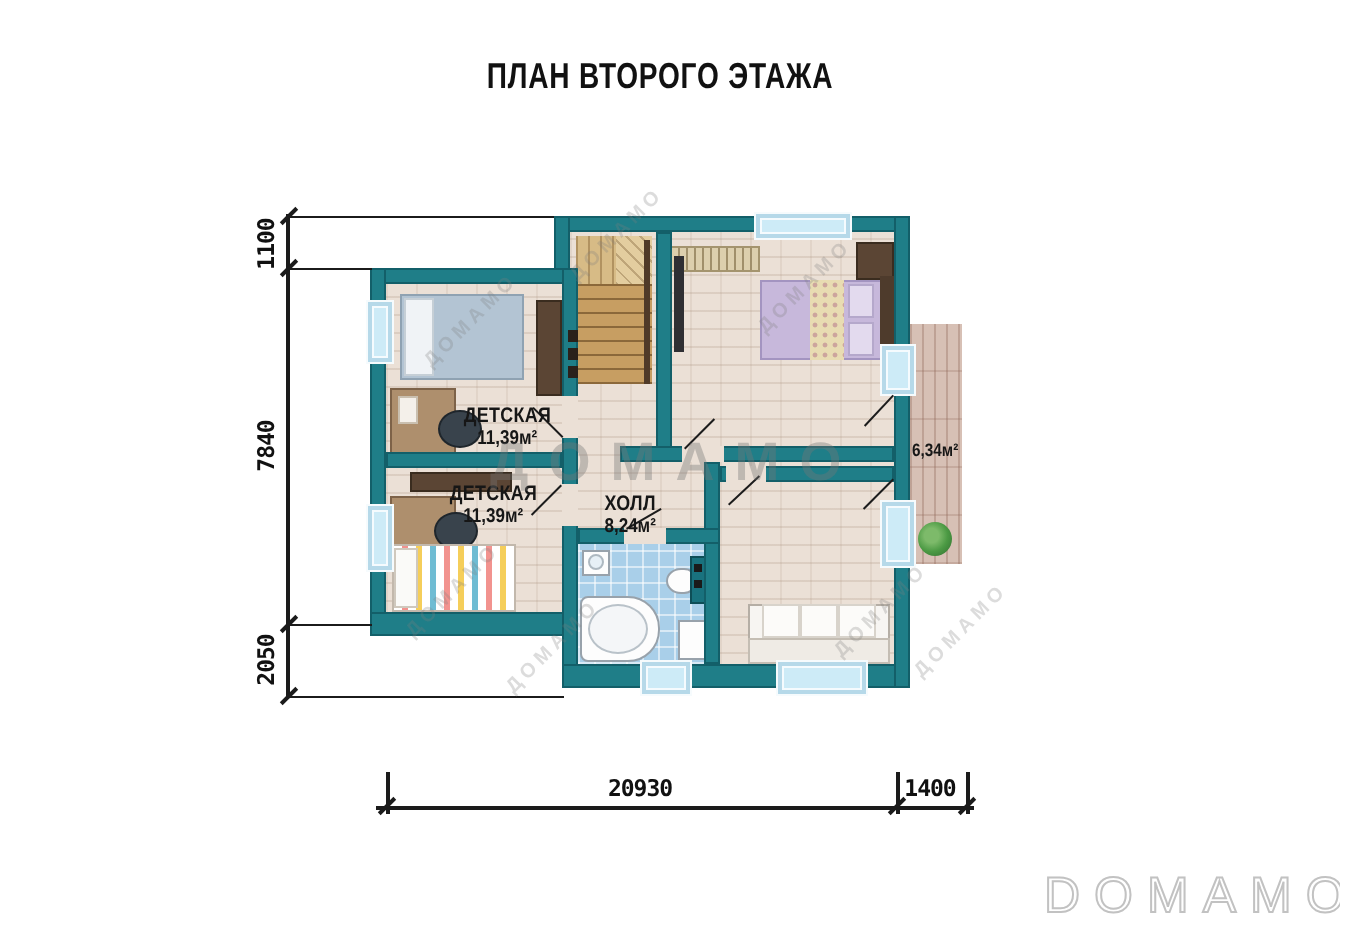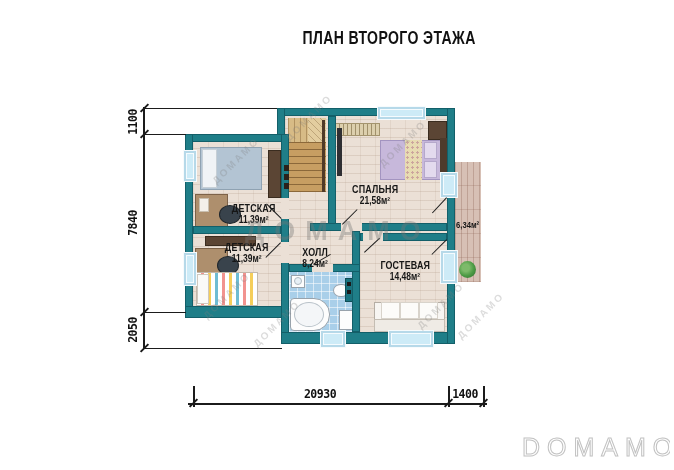--- a/index.html
+++ b/index.html
@@ -30,21 +30,21 @@
      repeating-linear-gradient(45deg, rgba(120,90,50,.35) 0 1px, transparent 1px 5px);background-color:#E3CD9F}
   .room-label{position:absolute;z-index:30;display:flex;flex-direction:column;align-items:center;
        color:#161616;line-height:1.18;white-space:nowrap;text-align:center}
   .rname{font-weight:bold;font-size:10.5px;display:inline-block;transform:scaleX(.85);letter-spacing:.2px}
   .rarea{font-weight:bold;font-size:10px;display:inline-block;transform:scaleX(.85)}
   .dim{position:absolute;z-index:20;font-family:"DejaVu Sans Mono","Liberation Mono",monospace;
        font-weight:bold;font-size:11.5px;color:#111;text-align:center;letter-spacing:-.5px;white-space:nowrap}
   .dim-rot{transform:rotate(-90deg)}
   .dline{position:absolute;z-index:19;background:#1b1b1b}
   .tick{position:absolute;z-index:21;width:11px;height:2px;background:#1b1b1b;transform:rotate(-45deg)}
-  .title-wrap{position:absolute;left:160px;top:28px;width:340px;text-align:right;z-index:50}
+  .title-wrap{position:absolute;left:160px;top:28px;width:340px;text-align:center;z-index:50}
   .title{display:inline-block;font-weight:bold;font-size:18px;letter-spacing:.5px;
        transform:scaleX(.78);color:#111;white-space:nowrap}
   .wm-center{position:absolute;z-index:40;font-weight:bold;font-size:27px;letter-spacing:10px;
        color:rgba(118,118,118,.38);white-space:nowrap}
   .wm-diag{position:absolute;z-index:40;font-weight:bold;font-size:10px;letter-spacing:2.5px;
        color:rgba(125,125,125,.27);transform:rotate(-45deg);white-space:nowrap}
   .chair{border-radius:50%;background:#39434C;border:1px solid #1F262C}
   .desk{background:#AE8F6D;border:1px solid #7D6248}
   .ward{background:#5B4534;border:1px solid #3A2C1F}
   .white-fixture{background:#FDFDFD;border:1px solid #98A2AB}
@@ -147,35 +147,27 @@
   <div class="win" style="left:377px;top:106px;width:47px;height:12px"></div>
   <div class="win" style="left:440px;top:172px;width:16px;height:24px"></div>
   <div class="win" style="left:440px;top:250px;width:16px;height:32px"></div>
   <div class="win" style="left:320px;top:330px;width:24px;height:16px"></div>
   <div class="win" style="left:388px;top:330px;width:44px;height:16px"></div>
 
   <div class="room-label" style="left:214px;top:202px;width:80px">
     <span class="rname">ДЕТСКАЯ</span>
     <span class="rarea">11,39м²</span>
   </div>
-  <div class="room-label" style="left:335px;top:183px;width:80px">
-    <span class="rname">СПАЛЬНЯ</span>
-    <span class="rarea">21,58м²</span>
-  </div>
   <div class="room-label" style="left:207px;top:241px;width:80px">
     <span class="rname">ДЕТСКАЯ</span>
     <span class="rarea">11,39м²</span>
   </div>
   <div class="room-label" style="left:275px;top:246px;width:80px">
     <span class="rname">ХОЛЛ</span>
     <span class="rarea">8,24м²</span>
-  </div>
-  <div class="room-label" style="left:365px;top:259px;width:80px">
-    <span class="rname">ГОСТЕВАЯ</span>
-    <span class="rarea">14,48м²</span>
   </div>
   <div class="room-label" style="left:448px;top:220px;width:40px">
     <span class="rarea" style="font-size:9px">6,34м²</span>
   </div>
 
   <div class="wm-center" style="left:245px;top:216px">ДОМАМО</div>
   <span class="wm-diag" style="left:205px;top:155px">ДОМАМО</span>
   <span class="wm-diag" style="left:278px;top:112px">ДОМАМО</span>
   <span class="wm-diag" style="left:372px;top:138px">ДОМАМО</span>
   <span class="wm-diag" style="left:196px;top:290px">ДОМАМО</span>

